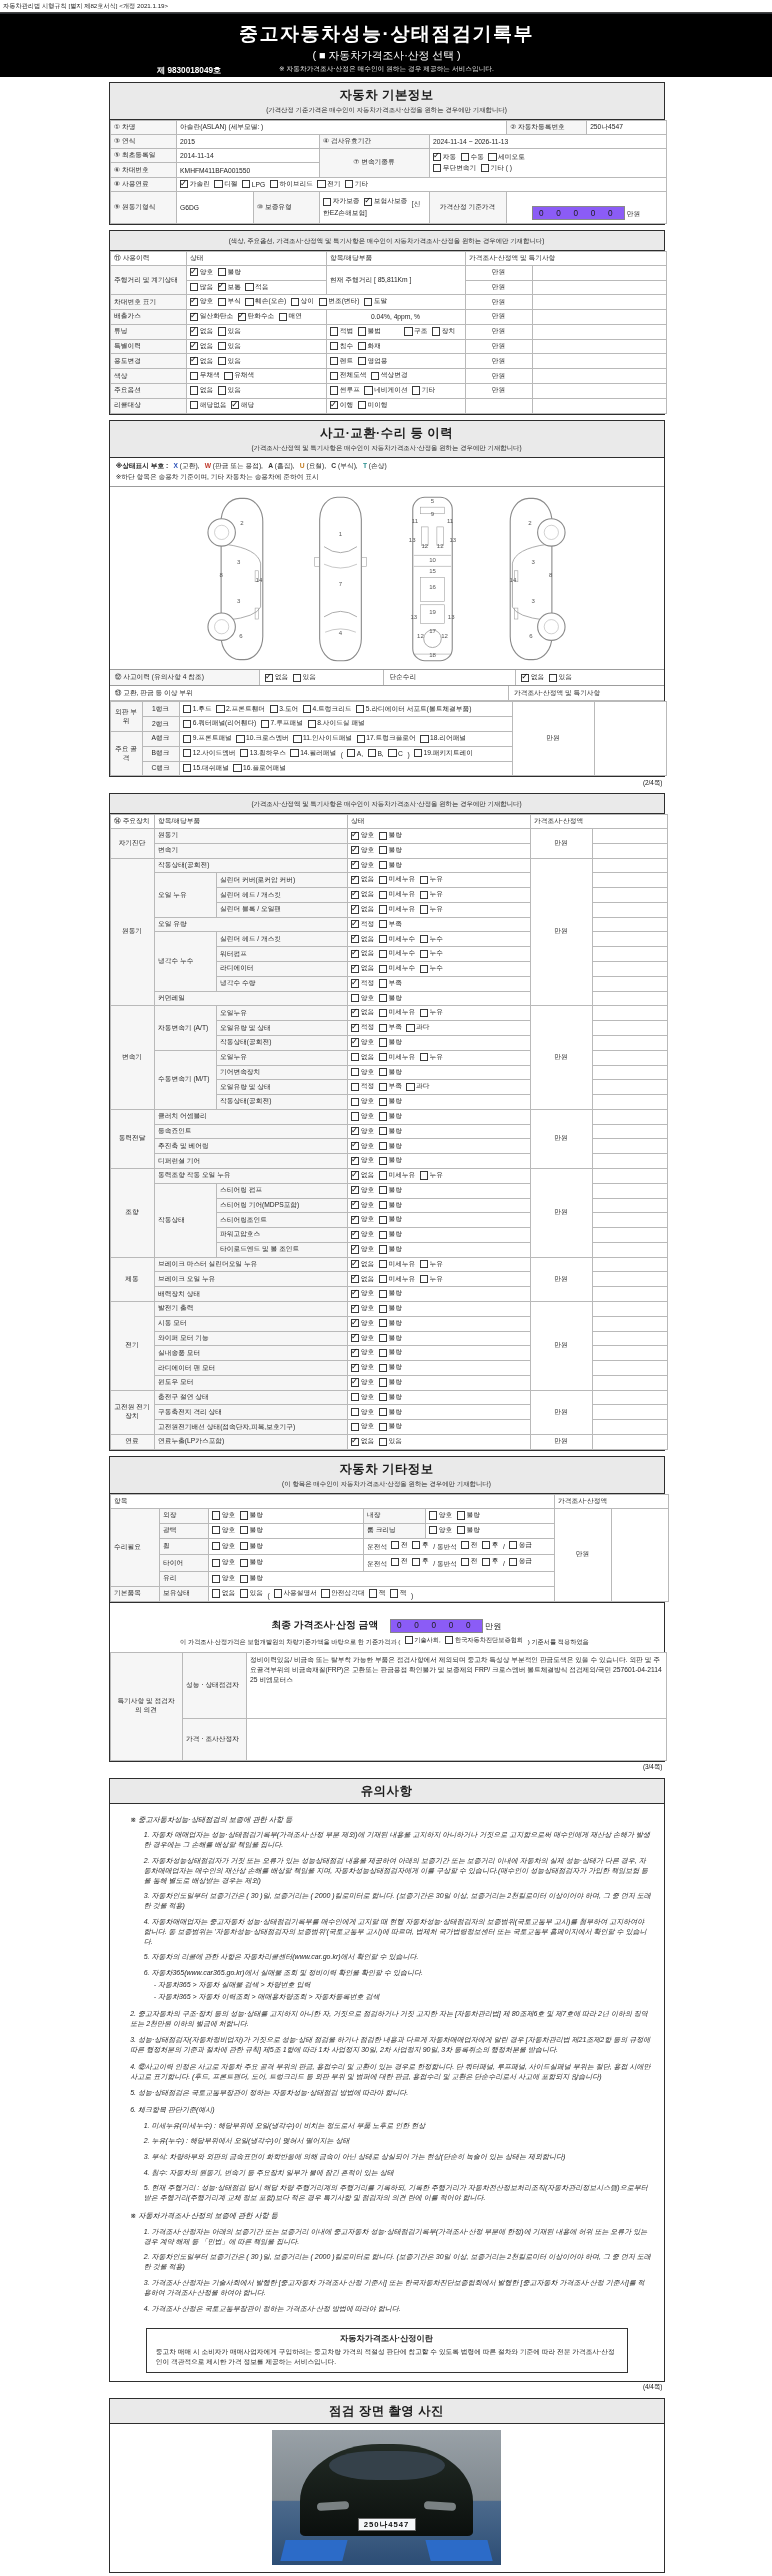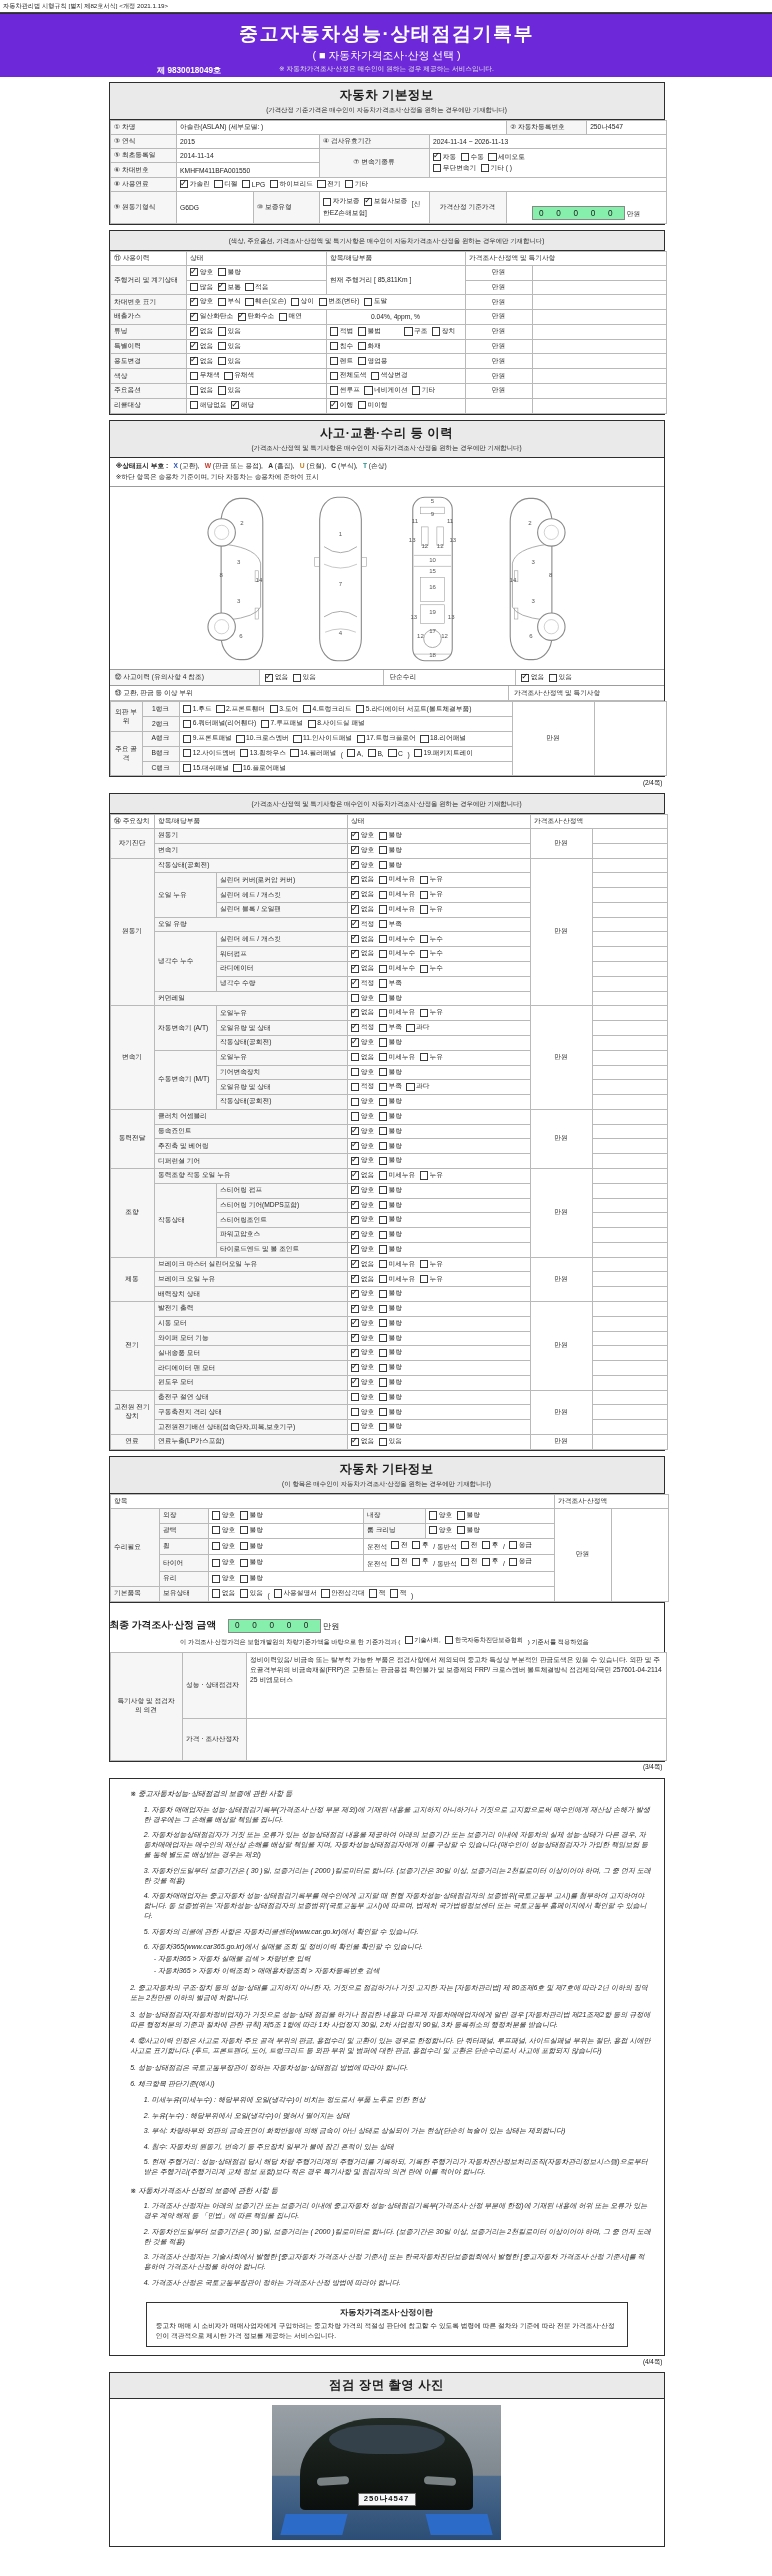--- a/index.html
+++ b/index.html
@@ -1,19 +1,19 @@
 <!DOCTYPE html>
 <html style="font-size:8.2px"><head>
 <meta charset="utf-8">
 <style>
   html,body{margin:0;padding:0;}
   body{width:773px;height:2576px;overflow:hidden;background:#fff;
        font-family:"Liberation Sans","DejaVu Sans",sans-serif;color:#1c1c1c;}
   .formref{font-size:6.2px;color:#222;padding:1.5px 3.1px 1px;border-bottom:0.5px solid #444;}
-  .band{background:#6d28d9;color:#fff;text-align:center;padding:7.2px 0 1px;position:relative;border-top:1.5px solid #2a2d31;}
+  .band{background:#000000;color:#fff;text-align:center;padding:7.2px 0 1px;position:relative;border-top:1.5px solid #2a2d31;}
   .band h1{margin:0;font-size:19px;font-weight:bold;letter-spacing:1.5px;}
   .band .sub{font-size:10.8px;margin-top:2.6px;}
   .band .nt{font-size:6.7px;color:#e3e3e3;margin-top:2.1px;padding-bottom:1.5px;}
   .docno{position:absolute;left:157px;bottom:0.5px;font-size:8.2px;font-weight:bold;color:#fff;}
   .page{width:556px;margin:0 auto;}
   .sec{border:1.5px solid #2e2e2e;background:#fff;margin-top:5.2px;}
   .sechead{background:#eaeaea;border-bottom:1px solid #2e2e2e;text-align:center;padding:4.1px 0 3.6px;}
   .sechead .t{font-size:12.4px;font-weight:bold;letter-spacing:0.5px;}
   .sechead .s{font-size:6.4px;margin-top:2.1px;color:#222;}
   table{border-collapse:collapse;width:100%;table-layout:fixed;}
@@ -41,23 +41,23 @@
   .exhead>div{padding:2.6px 5.2px;}
   
   .n-h{margin:8.2px 7.2px 2.1px 15.5px;font-size:7.2px;}
   .n-i0{margin:6.7px 7.2px 0 15.5px;font-size:7px;line-height:1.42;}
   .n-i1{margin:5.7px 7.2px 0 29px;font-size:7px;line-height:1.42;}
   .n-i2{margin:2.1px 7.2px 0 39px;font-size:7px;line-height:1.42;}
   .nbox{border:1px solid #333;margin:10.3px 36px 8.2px;padding:4.1px 9.3px 5.2px;}
   .nbox .bt{text-align:center;font-weight:bold;font-size:8.2px;margin-bottom:3.1px;}
   .nbox .bb{font-size:6.7px;line-height:1.45;}
   
-  .finband{border-top:1.5px solid #2e2e2e;padding:4.1px 0 1px;}
+  .finband{border-top:1.5px solid #2e2e2e;padding:4.1px 0 1px;text-align:center;}
   .finband .fl{font-size:9.8px;font-weight:bold;margin-right:9.3px;}
-  .digbox{display:inline-block;border:0.5px solid #888;background:#86efac;padding:1.5px 6.2px;font-size:8.2px;letter-spacing:5.2px;margin-top:12px;}
+  .digbox{display:inline-block;border:0.5px solid #888;background:#8b5cf6;padding:1.5px 6.2px;font-size:8.2px;letter-spacing:5.2px;margin-top:12px;}
   .finnote{font-size:6.2px;text-align:center;padding:2.1px 0 4.1px;}
   
   .photo{width:229px;margin:6.2px auto;position:relative;overflow:hidden;background:#777;}
   .plate{position:absolute;left:50%;transform:translateX(-50%);background:#f5f7f9;color:#111;
          font-weight:bold;font-size:7.7px;padding:0.5px 5.2px;border:0.5px solid #666;letter-spacing:1px;}
 </style>
 </head>
 <body>
 
 <div class="formref">자동차관리법 시행규칙 [별지 제82호서식] &lt;개정 2021.1.19&gt;</div>
@@ -1328,20 +1328,23 @@
       <tr>
         <td class="lb" style="height:37px;">가격 · 조사산정자</td>
         <td></td>
       </tr>
     </tbody>
       </table>
   </div>
   <div class="pgmark">(3/4쪽)</div>
 
   <div class="sec">
+    <div class="sechead">
+      <div class="t">유의사항</div>
+    </div>
     <div id="noticeBody" style="padding:2.1px 5.2px 4.1px;font-style:italic;">
         <div class="n-h">※ 중고자동차성능·상태점검의 보증에 관한 사항 등</div>
         <div class="n-i1">1.  자동차 매매업자는 성능·상태점검기록부(가격조사·산정 부분 제외)에 기재된 내용을 고지하지 아니하거나 거짓으로 고지함으로써 매수인에게 재산상 손해가 발생한 경우에는 그 손해를 배상할 책임을 집니다.</div>
         <div class="n-i1">2.  자동차성능상태점검자가 거짓 또는 오류가 있는 성능상태점검 내용을 제공하여 아래의 보증기간 또는 보증거리 이내에 자동차의 실제 성능·상태가 다른 경우, 자동차매매업자는 매수인의 재산상 손해를 배상할 책임을 지며, 자동차성능상태점검자에게 이를 구상할 수 있습니다.(매수인이 성능상태점검자가 가입한 책임보험 등을 통해 별도로 배상받는 경우는 제외)</div>
         <div class="n-i1">3.  자동차인도일부터 보증기간은 ( 30 )일, 보증거리는 ( 2000 )킬로미터로 합니다. (보증기간은 30일 이상, 보증거리는 2천킬로미터 이상이어야 하며, 그 중 먼저 도래한 것을 적용)</div>
         <div class="n-i1">4.  자동차매매업자는 중고자동차 성능·상태점검기록부를 매수인에게 고지할 때 현행 자동차성능·상태점검자의 보증범위(국토교통부 고시)를 첨부하여 고지하여야 합니다. 동 보증범위는 '자동차성능·상태점검자의 보증범위'(국토교통부 고시)에 따르며, 법제처 국가법령정보센터 또는 국토교통부 홈페이지에서 확인할 수 있습니다.</div>
         <div class="n-i1">5.  자동차의 리콜에 관한 사항은 자동차리콜센터(www.car.go.kr)에서 확인할 수 있습니다.</div>
         <div class="n-i1">6.  자동차365(www.car365.go.kr)에서 실매물 조회 및 정비이력 확인을 확인할 수 있습니다.</div>
         <div class="n-i2">- 자동차365 &gt; 자동차 실매물 검색 &gt; 차량번호 입력</div>
         <div class="n-i2">- 자동차365 &gt; 자동차 이력조회 &gt; 매매용차량조회 &gt; 자동차등록번호 검색</div>

